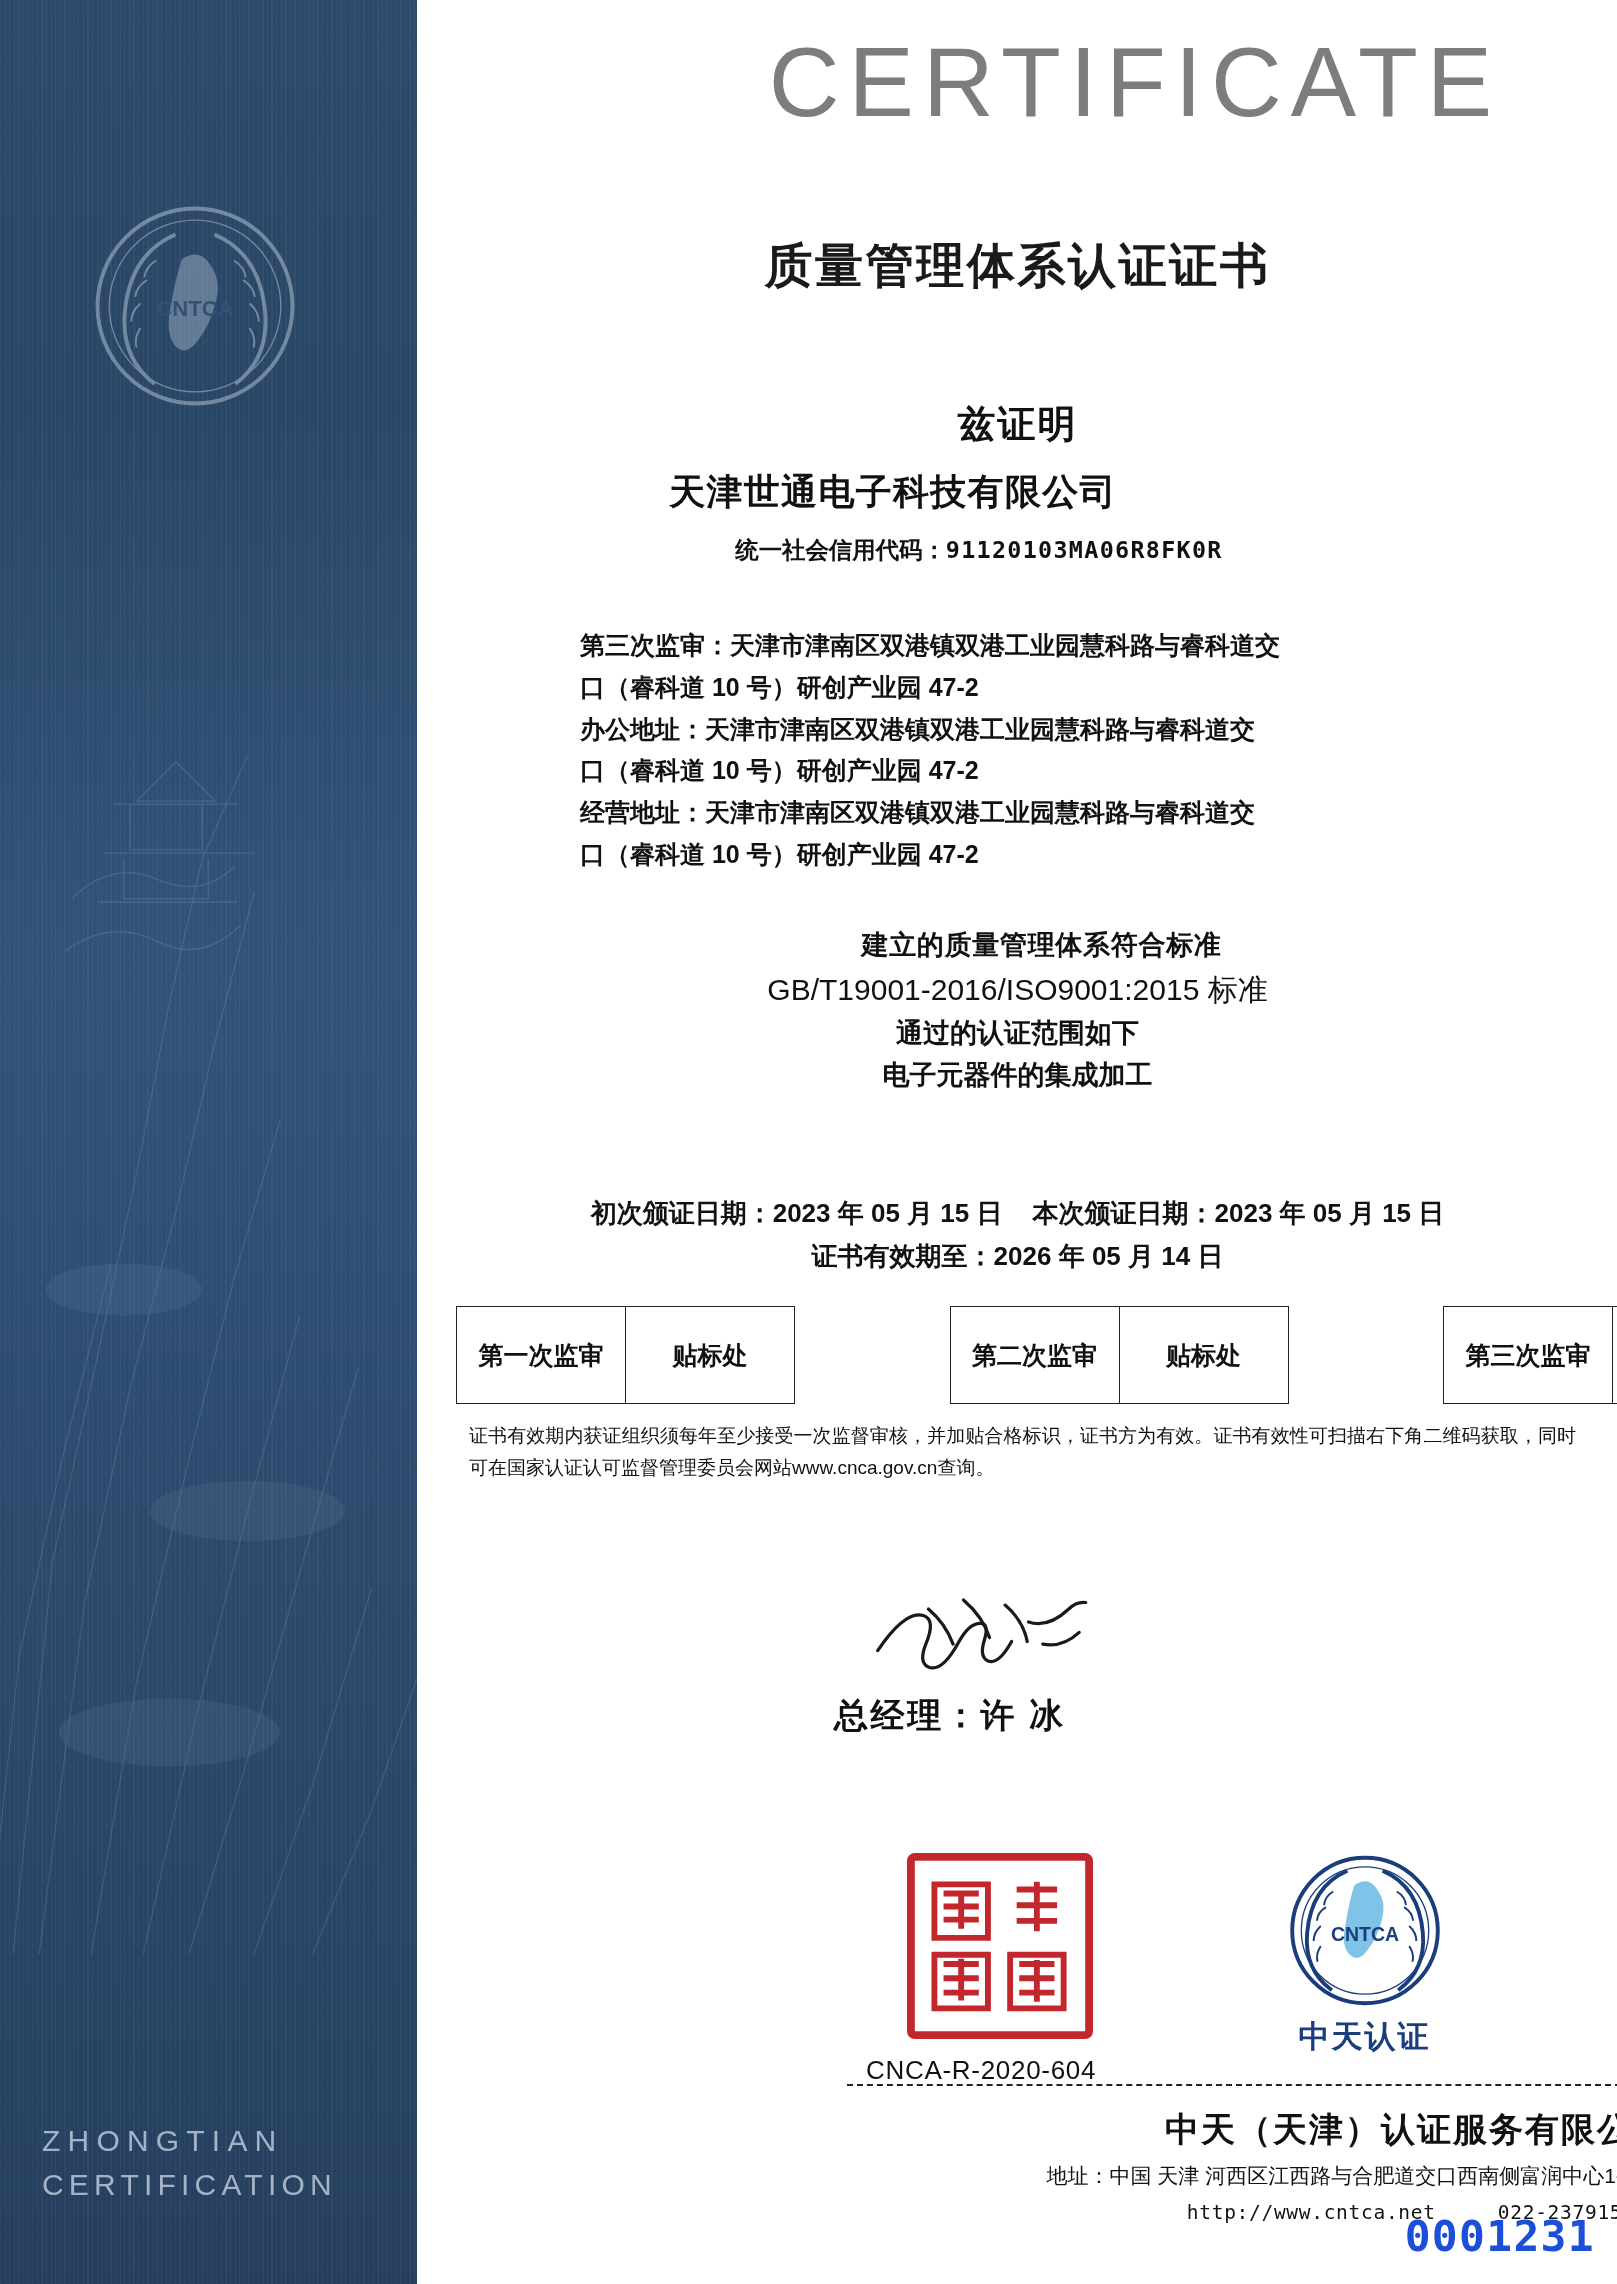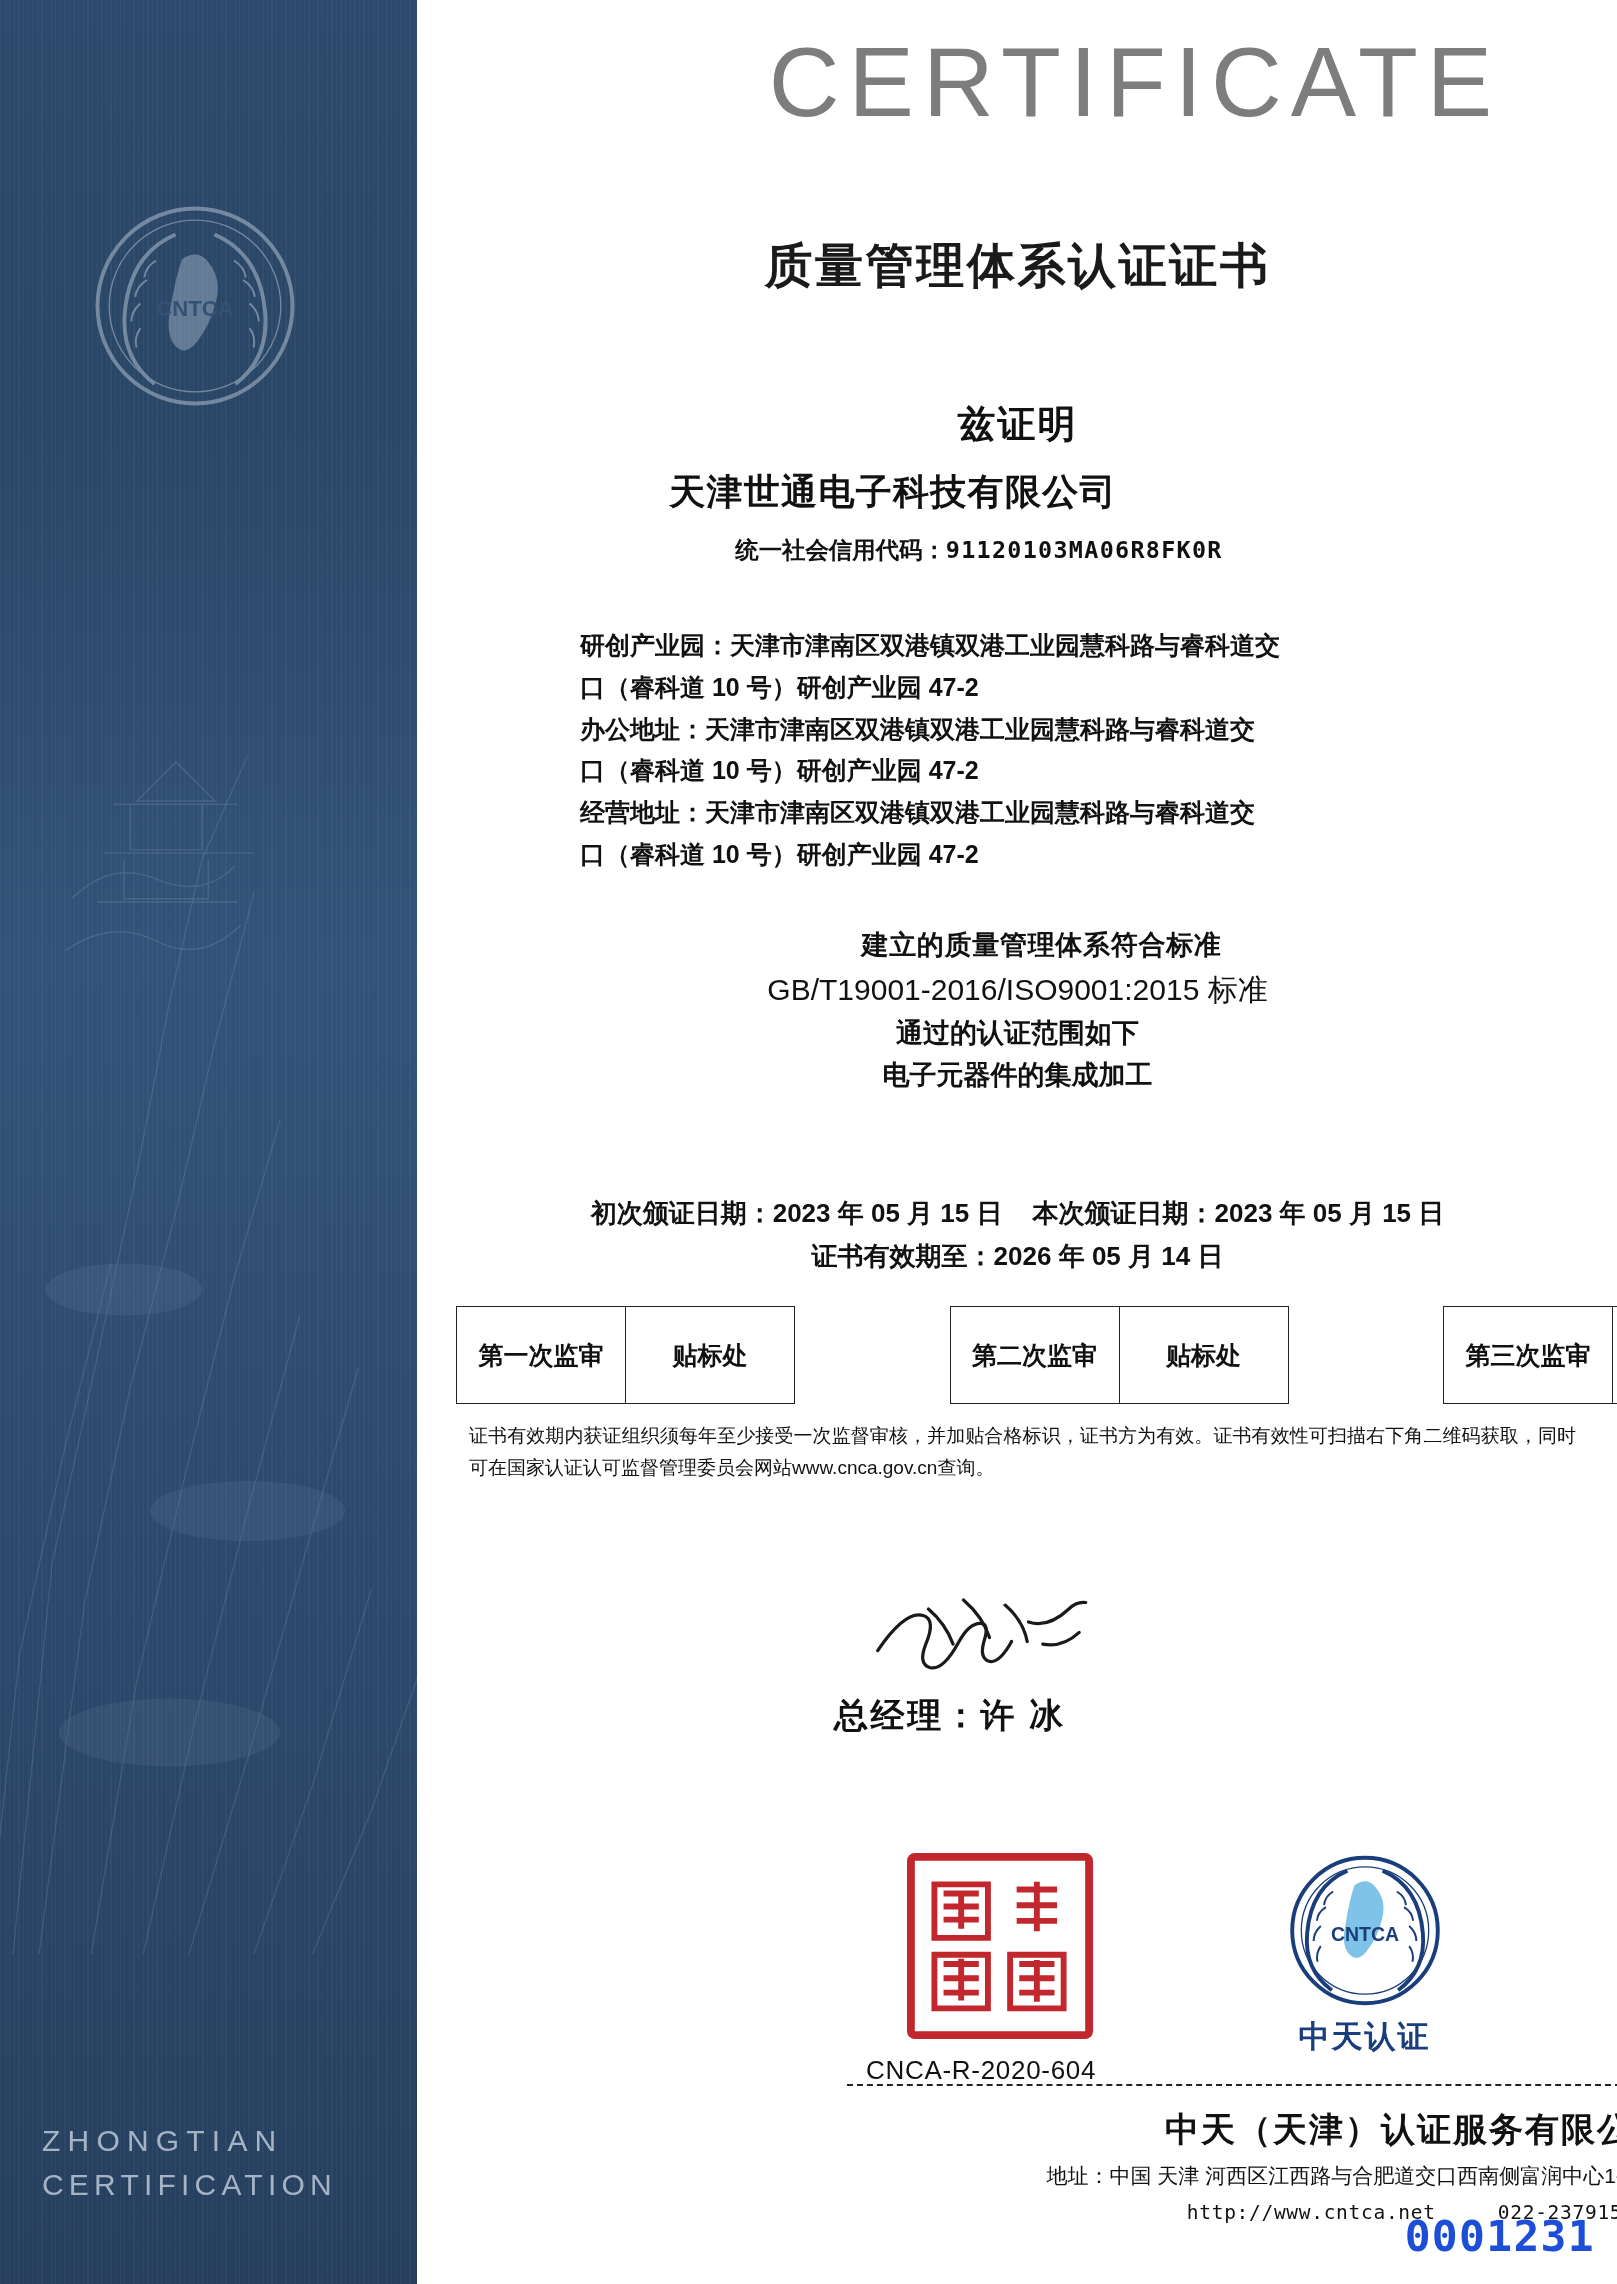--- a/index.html
+++ b/index.html
@@ -430,21 +430,21 @@
     <div class="hereby">兹证明</div>
 
     <div class="company">天津世通电子科技有限公司</div>
 
     <div class="credit-code">
       <span>统一社会信用代码：</span><span class="code">91120103MA06R8FK0R</span>
     </div>
 
     <div class="addr-block">
       <div class="addr-row">
-        <span>研创产业园：</span><span>天津市津南区双港镇双港工业园慧科路与睿科道交</span>
+        <span>第三次监审：</span><span>天津市津南区双港镇双港工业园慧科路与睿科道交</span>
       </div>
       <div class="addr-row">口（睿科道 10 号）研创产业园 47-2</div>
       <div class="addr-row">
         <span>办公地址：</span><span>天津市津南区双港镇双港工业园慧科路与睿科道交</span>
       </div>
       <div class="addr-row">口（睿科道 10 号）研创产业园 47-2</div>
       <div class="addr-row">
         <span>经营地址：</span><span>天津市津南区双港镇双港工业园慧科路与睿科道交</span>
       </div>
       <div class="addr-row">口（睿科道 10 号）研创产业园 47-2</div>

